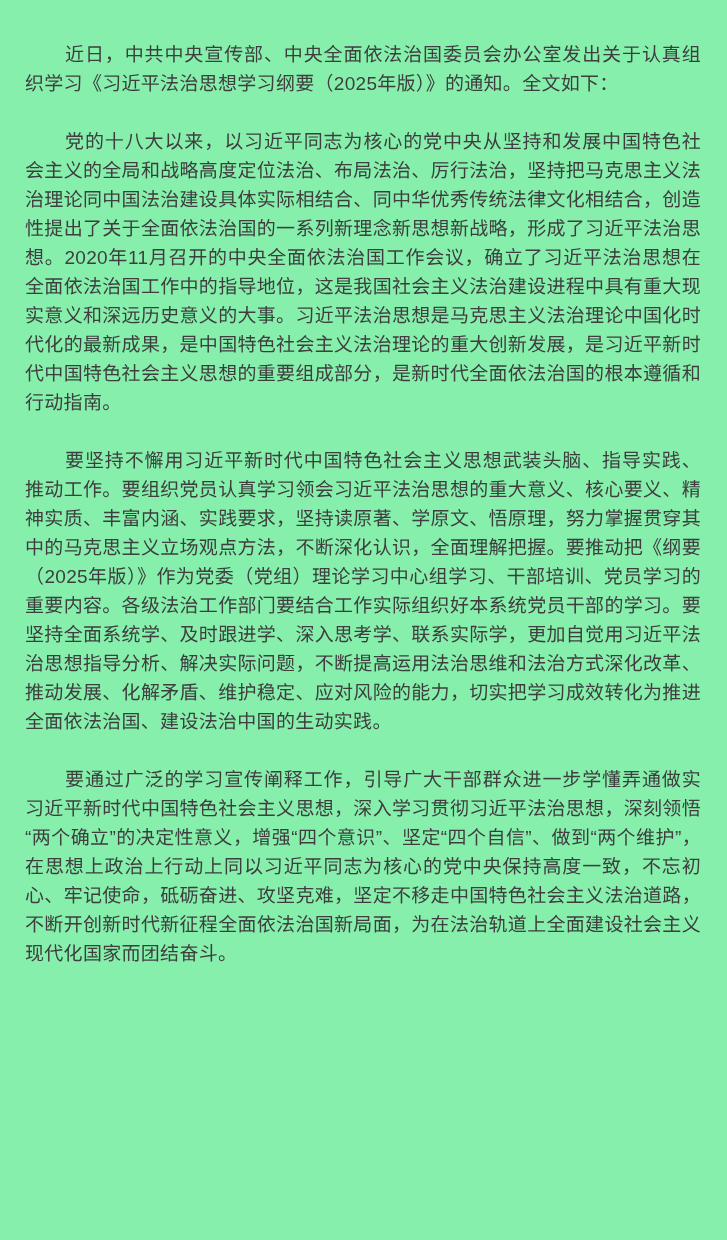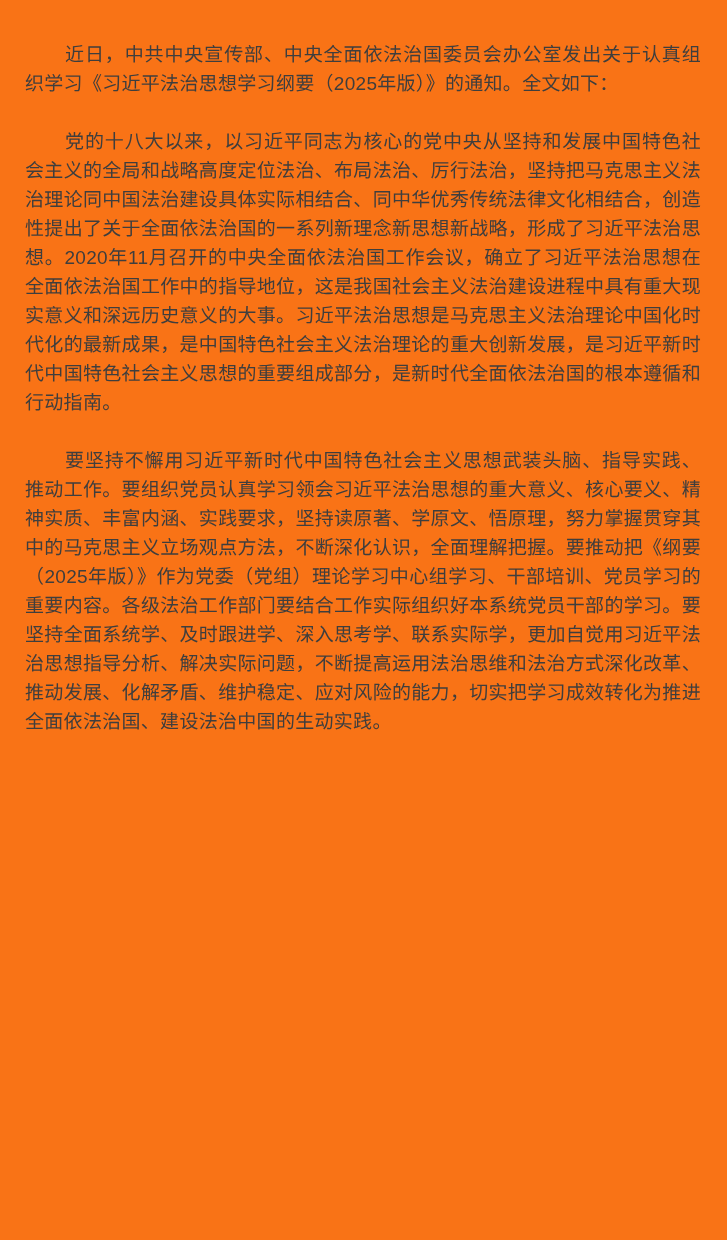--- a/index.html
+++ b/index.html
@@ -9,21 +9,21 @@
   }
   body {
     width: 727px;
     height: 1240px;
     overflow: hidden;
     font-family: "Liberation Sans", "DejaVu Sans", sans-serif;
   }
   .page {
     width: 727px;
     height: 1240px;
-    background: #f97316;
+    background: #86efac;
     box-sizing: border-box;
   }
   .article {
     box-sizing: border-box;
     padding: 40px 26px 16px 25px;
   }
   .article p {
     margin: 0 0 29px 0;
     font-size: 19px;
     line-height: 29px;
@@ -39,14 +39,15 @@
   }
 </style>
 </head>
 <body>
 
 <div class="page">
   <div class="article">
     <p>近日，中共中央宣传部、中央全面依法治国委员会办公室发出关于认真组织学习《习近平法治思想学习纲要（2025年版）》的通知。全文如下：</p>
     <p>党的十八大以来，以习近平同志为核心的党中央从坚持和发展中国特色社会主义的全局和战略高度定位法治、布局法治、厉行法治，坚持把马克思主义法治理论同中国法治建设具体实际相结合、同中华优秀传统法律文化相结合，创造性提出了关于全面依法治国的一系列新理念新思想新战略，形成了习近平法治思想。2020年11月召开的中央全面依法治国工作会议，确立了习近平法治思想在全面依法治国工作中的指导地位，这是我国社会主义法治建设进程中具有重大现实意义和深远历史意义的大事。习近平法治思想是马克思主义法治理论中国化时代化的最新成果，是中国特色社会主义法治理论的重大创新发展，是习近平新时代中国特色社会主义思想的重要组成部分，是新时代全面依法治国的根本遵循和行动指南。</p>
     <p>要坚持不懈用习近平新时代中国特色社会主义思想武装头脑、指导实践、推动工作。要组织党员认真学习领会习近平法治思想的重大意义、核心要义、精神实质、丰富内涵、实践要求，坚持读原著、学原文、悟原理，努力掌握贯穿其中的马克思主义立场观点方法，不断深化认识，全面理解把握。要推动把《纲要（2025年版）》作为党委（党组）理论学习中心组学习、干部培训、党员学习的重要内容。各级法治工作部门要结合工作实际组织好本系统党员干部的学习。要坚持全面系统学、及时跟进学、深入思考学、联系实际学，更加自觉用习近平法治思想指导分析、解决实际问题，不断提高运用法治思维和法治方式深化改革、推动发展、化解矛盾、维护稳定、应对风险的能力，切实把学习成效转化为推进全面依法治国、建设法治中国的生动实践。</p>
+    <p>要通过广泛的学习宣传阐释工作，引导广大干部群众进一步学懂弄通做实习近平新时代中国特色社会主义思想，深入学习贯彻习近平法治思想，深刻领悟“两个确立”的决定性意义，增强“四个意识”、坚定“四个自信”、做到“两个维护”，在思想上政治上行动上同以习近平同志为核心的党中央保持高度一致，不忘初心、牢记使命，砥砺奋进、攻坚克难，坚定不移走中国特色社会主义法治道路，不断开创新时代新征程全面依法治国新局面，为在法治轨道上全面建设社会主义现代化国家而团结奋斗。</p>
   </div>
 </div>
 
 </body></html>

